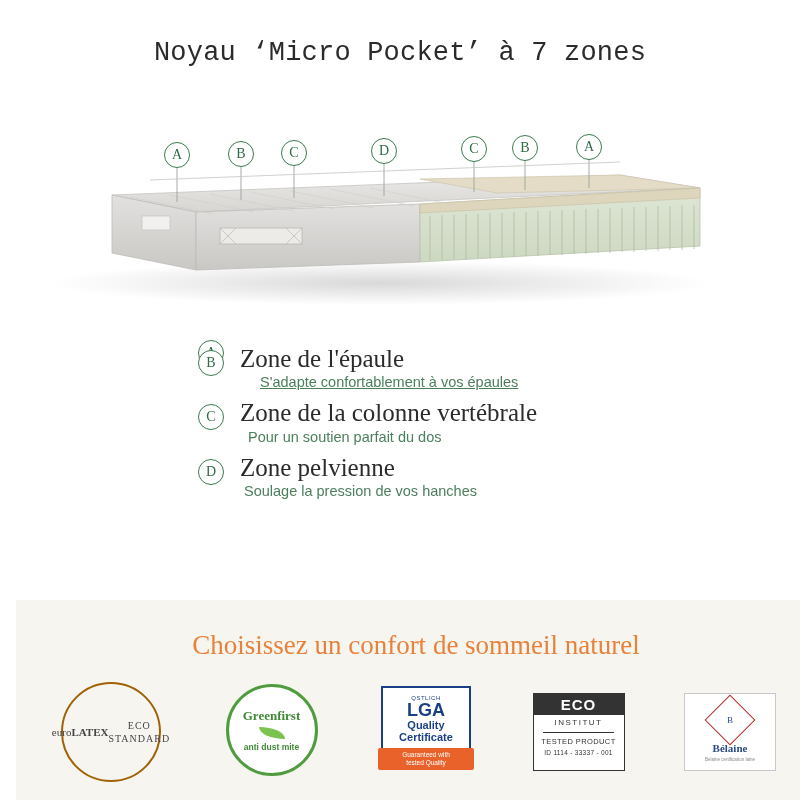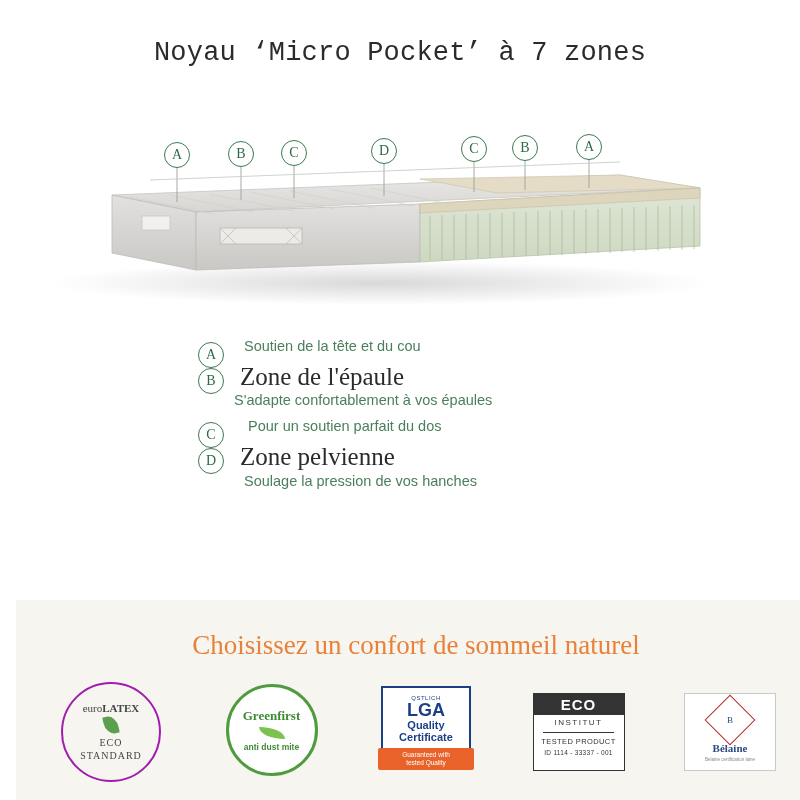--- a/index.html
+++ b/index.html
@@ -131,22 +131,22 @@
     box-sizing: border-box;
   }
 
   
   .logo-eurolatex {
     width: 110px; height: 100px;
     display: flex; align-items: center; justify-content: center;
   }
   .eurolatex-circle {
     width: 96px; height: 96px; border-radius: 50%;
-    border: 2px solid #a21caf;
-    display: flex; flex-direction: column;
+    border: 2px solid #a16207;
+    display: flex; flex-direction: row;
     align-items: center; justify-content: center;
     position: relative;
   }
   .eurolatex-top { font-size: 11px; color: #444; font-family: "Liberation Serif", serif; }
   .eurolatex-top b { font-weight: bold; }
   .eurolatex-leaf {
     width: 14px; height: 18px; background: #5aa04e;
     border-radius: 0 70% 0 70%;
     transform: rotate(-12deg);
     margin: 2px 0;
@@ -332,35 +332,35 @@
       <span>A</span>
     </div>
 </div>
 
 <div class="legend">
 
   <div class="legend-row">
     <div class="legend-badge">
         <span>A</span>
       </div>
-    <div class="legend-sub">Soutien de la tête et du cou</div>
   </div>
 
   <div class="legend-row">
     <div class="legend-badge">
         <span>B</span>
       </div>
     <div class="legend-title">Zone de l'épaule</div>
-    <div class="legend-sub" style="margin-left:36px;">S'adapte confortablement à vos épaules</div>
+    <div class="legend-sub" style="margin-left:62px;text-decoration:underline;">S'adapte confortablement à vos épaules</div>
   </div>
 
   <div class="legend-row">
     <div class="legend-badge">
         <span>C</span>
       </div>
+    <div class="legend-title">Zone de la colonne vertébrale</div>
     <div class="legend-sub" style="margin-left:50px;">Pour un soutien parfait du dos</div>
   </div>
 
   <div class="legend-row">
     <div class="legend-badge">
         <span>D</span>
       </div>
     <div class="legend-title">Zone pelvienne</div>
     <div class="legend-sub">Soulage la pression de vos hanches</div>
   </div>

